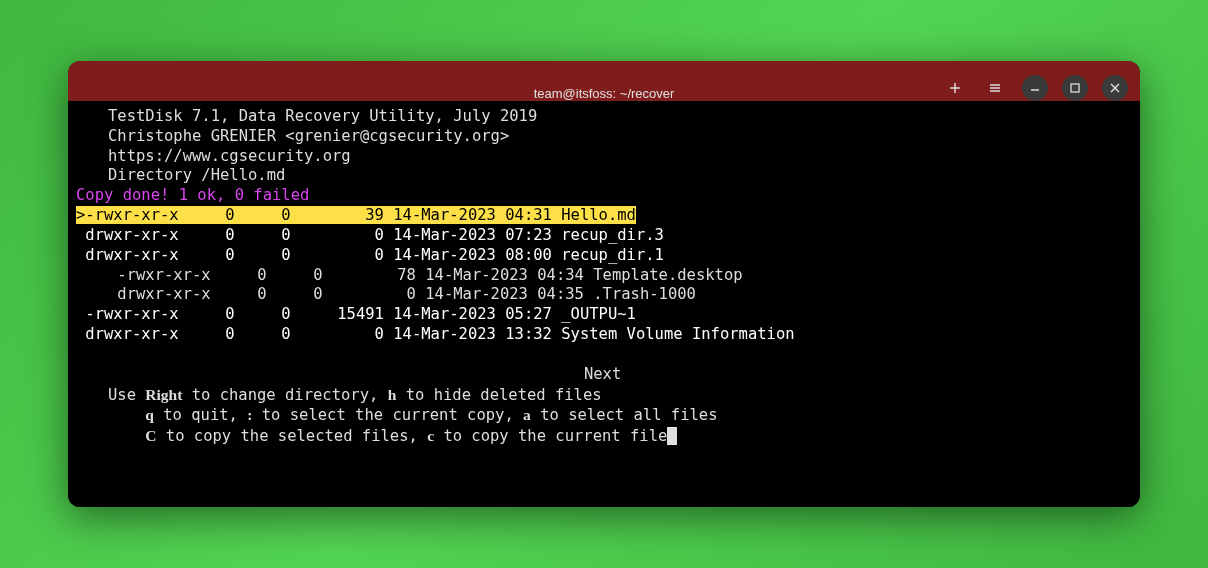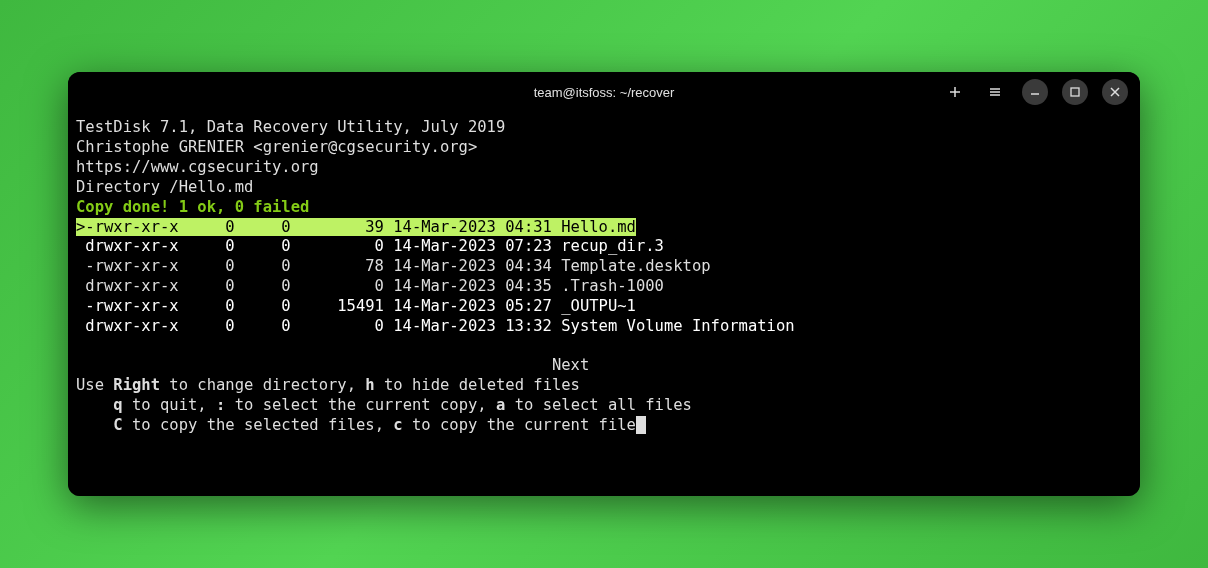--- a/index.html
+++ b/index.html
@@ -13,24 +13,24 @@
       font-family: monospace;
     }
     .window {
       width: 1072px;
       background: #1a1a1a;
       border-radius: 12px;
       box-shadow: 0 10px 40px rgba(0,0,0,0.5);
       overflow: hidden;
     }
     .titlebar {
-      background: #000000;
+      background: #7f1d1d;
       height: 40px;
       display: flex;
-      align-items: center;
+      align-items: flex-end;
       position: relative;
       padding: 0 12px;
     }
     .title {
       position: absolute;
       left: 50%;
       transform: translateX(-50%);
       color: #e0e0e0;
       font-size: 13px;
       font-family: sans-serif;
@@ -57,29 +57,29 @@
     .terminal {
       background: #000000;
       padding: 6px 8px 60px 8px;
       color: #dedede;
       font-family: 'DejaVu Sans Mono', 'Liberation Mono', monospace;
       font-size: 15.5px;
       line-height: 1.28;
       letter-spacing: 0px;
     }
     .line { white-space: pre; }
-    .yellow { color: #84cc16; font-weight: bold; }
+    .yellow { color: #d946ef; font-weight: normal; }
     .highlight {
-      background: #bef264;
+      background: #fde047;
       color: #000000;
       display: inline;
     }
     .red { color: #ffffff; }
-    .white { color: #dedede; }
-    .bold { font-weight: bold; }
+    .white { color: #dedede; margin-left: 32px; }
+    .bold { font-weight: bold; font-family: Liberation Serif, serif; }
     .cursor {
       background: #dedede;
       color: #000;
       display: inline-block;
       width: 10px;
       height: 18px;
       vertical-align: text-bottom;
     }
   </style>
 </head>
@@ -117,20 +117,21 @@
     </div>
   </div>
   <div class="terminal">
     <div class="line white">TestDisk 7.1, Data Recovery Utility, July 2019</div>
     <div class="line white">Christophe GRENIER &lt;grenier@cgsecurity.org&gt;</div>
     <div class="line white">https://www.cgsecurity.org</div>
     <div class="line white">Directory /Hello.md</div>
     <div class="line yellow">Copy done! 1 ok, 0 failed</div>
     <div class="line"><span class="highlight">&gt;-rwxr-xr-x     0     0        39 14-Mar-2023 04:31 Hello.md</span></div>
     <div class="line red"> drwxr-xr-x     0     0         0 14-Mar-2023 07:23 recup_dir.3</div>
+    <div class="line red"> drwxr-xr-x     0     0         0 14-Mar-2023 08:00 recup_dir.1</div>
     <div class="line white"> -rwxr-xr-x     0     0        78 14-Mar-2023 04:34 Template.desktop</div>
     <div class="line white"> drwxr-xr-x     0     0         0 14-Mar-2023 04:35 .Trash-1000</div>
     <div class="line red"> -rwxr-xr-x     0     0     15491 14-Mar-2023 05:27 _OUTPU~1</div>
     <div class="line red"> drwxr-xr-x     0     0         0 14-Mar-2023 13:32 System Volume Information</div>
     <div class="line white"> </div>
     <div class="line white">                                                   Next</div>
     <div class="line white"><span>Use </span><span class="bold">Right</span><span> to change directory, </span><span class="bold">h</span><span> to hide deleted files</span></div>
     <div class="line white"><span>    </span><span class="bold">q</span><span> to quit, </span><span class="bold">:</span><span> to select the current copy, </span><span class="bold">a</span><span> to select all files</span></div>
     <div class="line white"><span>    </span><span class="bold">C</span><span> to copy the selected files, </span><span class="bold">c</span><span> to copy the current file</span><span class="cursor"></span></div>
   </div>

